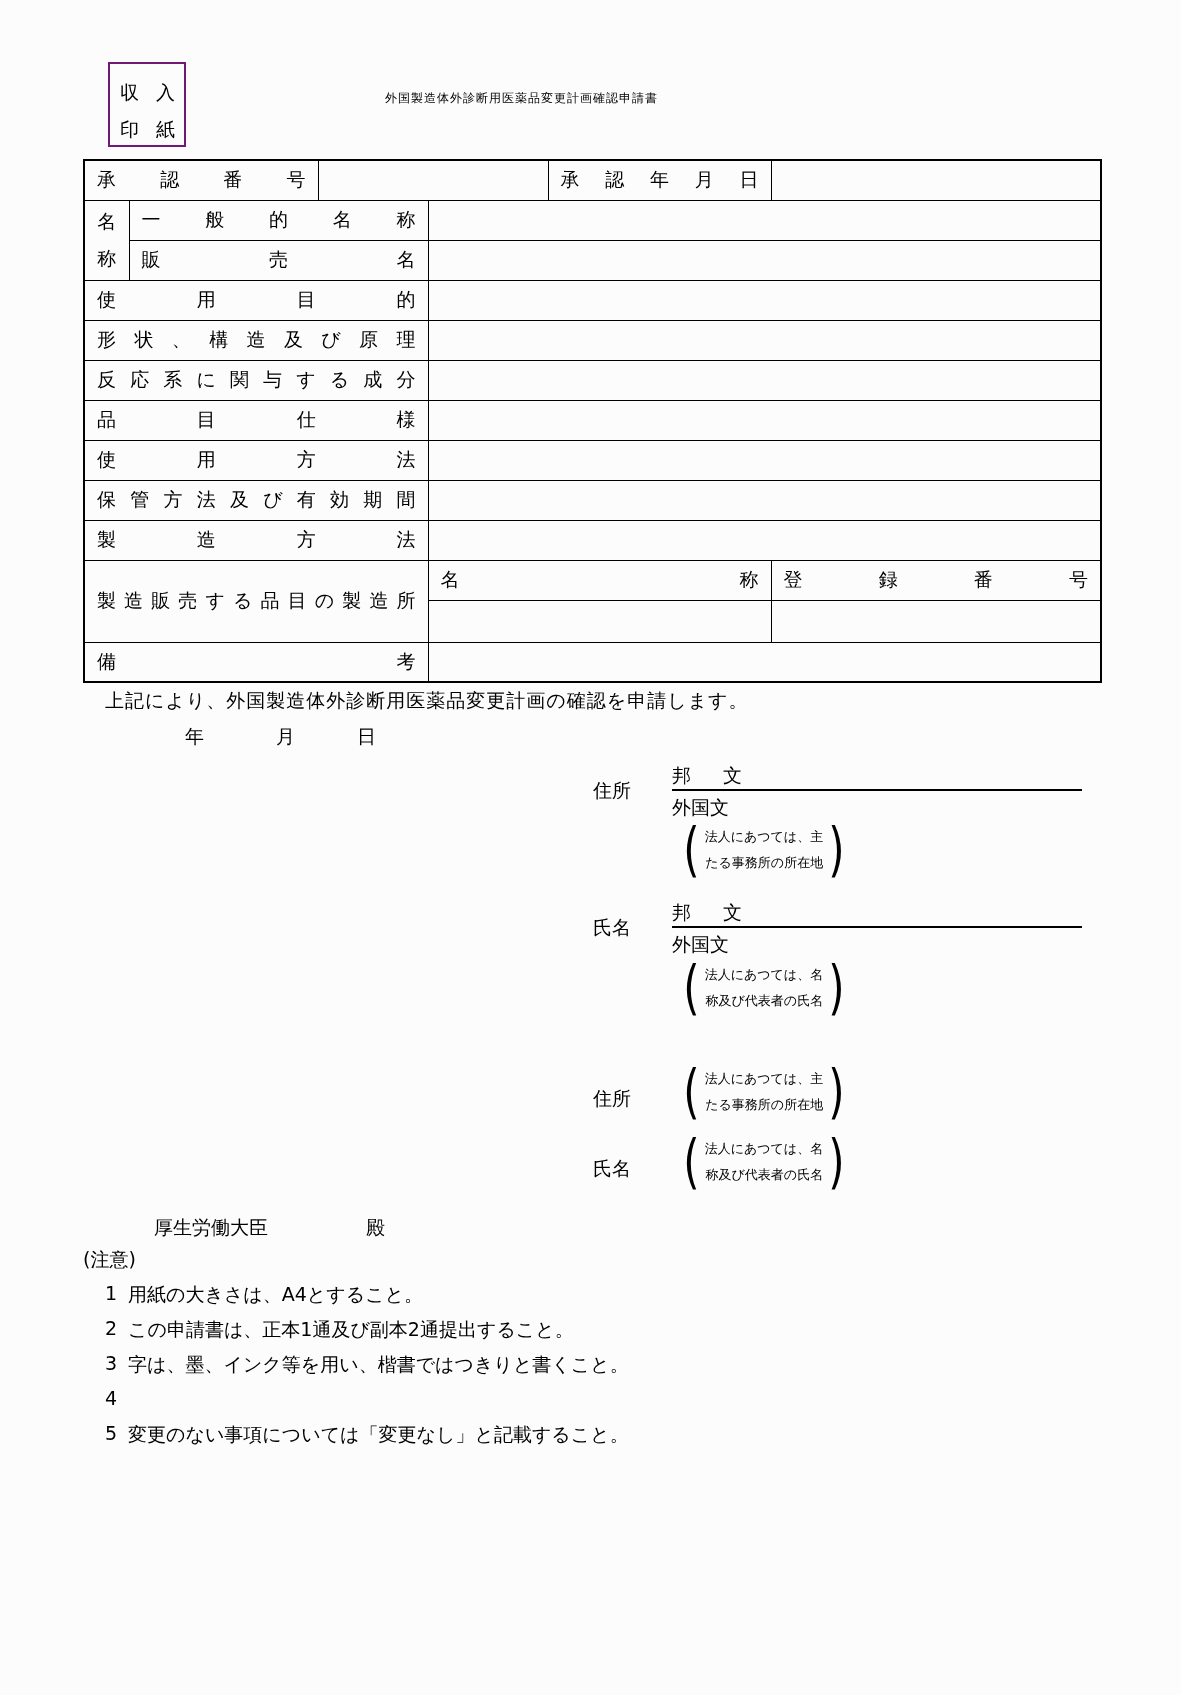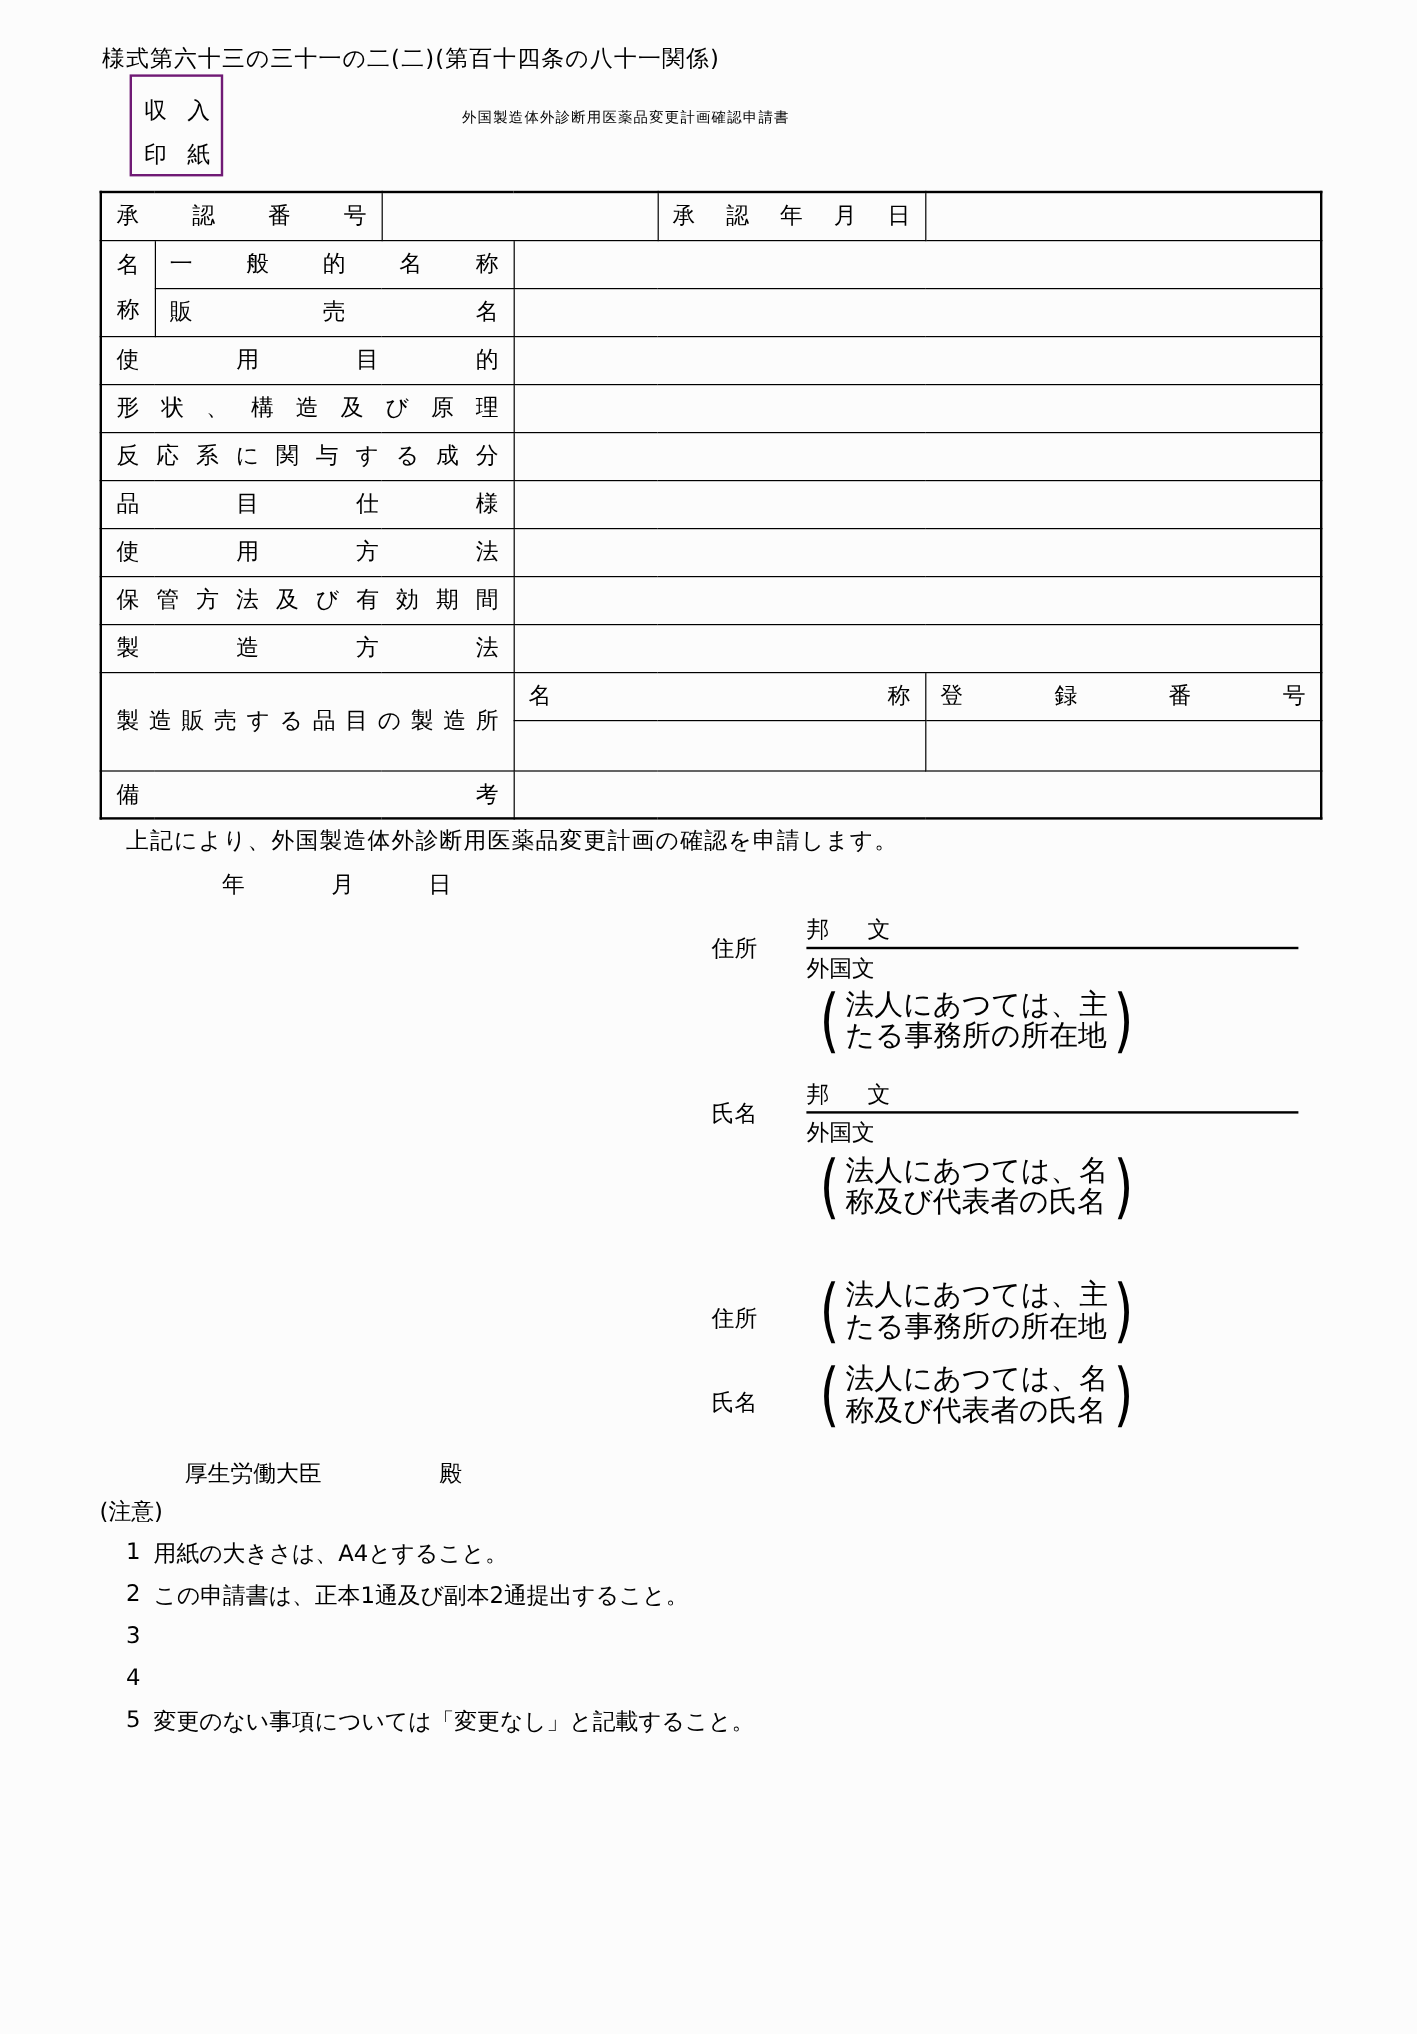--- a/index.html
+++ b/index.html
@@ -31,37 +31,36 @@
   
   .sec-label{left:593px;}
   .bilingual{left:672px;width:412px;}
   .jp-line{width:410px;border-bottom:2px solid #000;line-height:27px;height:27px;}
   .jp-word{display:inline-block;width:70px;text-align:justify;text-align-last:justify;}
   .fo-line{margin-top:3px;line-height:26px;}
   .pnote{display:flex;align-items:center;left:680px;}
   .pnote .par{font-size:58px;line-height:56px;display:inline-block;transform:scaleX(.72);
               font-weight:normal;}
   .pnote .plines{padding:0 2px;}
-  .pnote .pl{font-size:24px;line-height:26px;}
+  .pnote .pl{font-size:13px;line-height:26px;text-align:right;}
   .agent-heading{left:590px;top:1038px;}
 
   
   .minister{left:128px;top:1215px;margin-left:26px;}
   .minister .hono{margin-left:92px;}
   .notes-heading{left:83px;top:1247px;}
   .notes{left:105px;top:1282px;}
   .note-item{display:flex;height:35px;align-items:flex-start;}
   .note-item .no{width:23px;}
 </style>
 </head>
 <body>
 
 <div class="page">
 
-  <div class="abs form-no">様式第六十三の三十一の二(二)(第百十四条の八十一関係)</div>
 
   <div class="abs stamp-box">
     <div class="stamp-line">収入</div>
     <div class="stamp-line">印紙</div>
   </div>
 
   <div class="abs doc-title">外国製造体外診断用医薬品変更計画確認申請書</div>
 
   <table class="ftable">
     <colgroup>
@@ -235,20 +234,21 @@
     <div class="note-item">
       <span class="no">1</span>
       <span>用紙の大きさは、A4とすること。</span>
     </div>
     <div class="note-item">
       <span class="no">2</span>
       <span>この申請書は、正本1通及び副本2通提出すること。</span>
     </div>
     <div class="note-item">
       <span class="no">3</span>
+      <span>字は、墨、インク等を用い、楷書ではつきりと書くこと。</span>
     </div>
     <div class="note-item">
       <span class="no">4</span>
     </div>
     <div class="note-item">
       <span class="no">5</span>
       <span>変更のない事項については「変更なし」と記載すること。</span>
     </div>
   </div>
 

